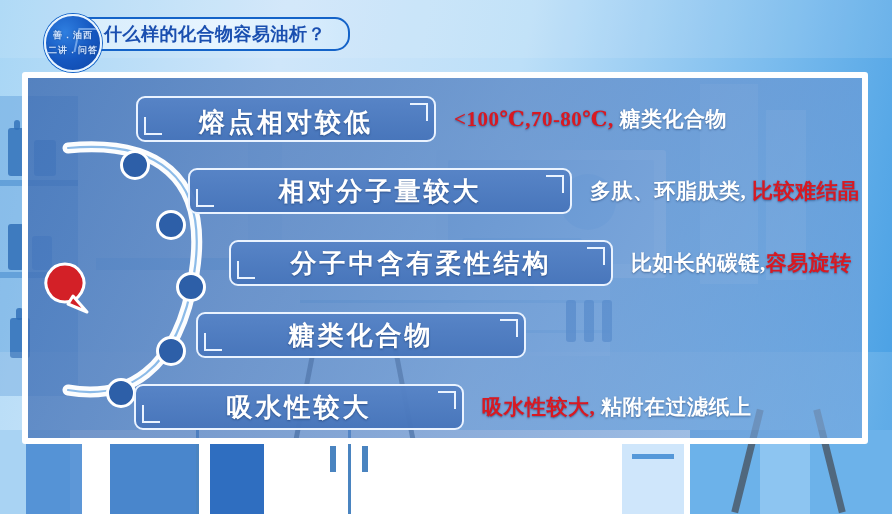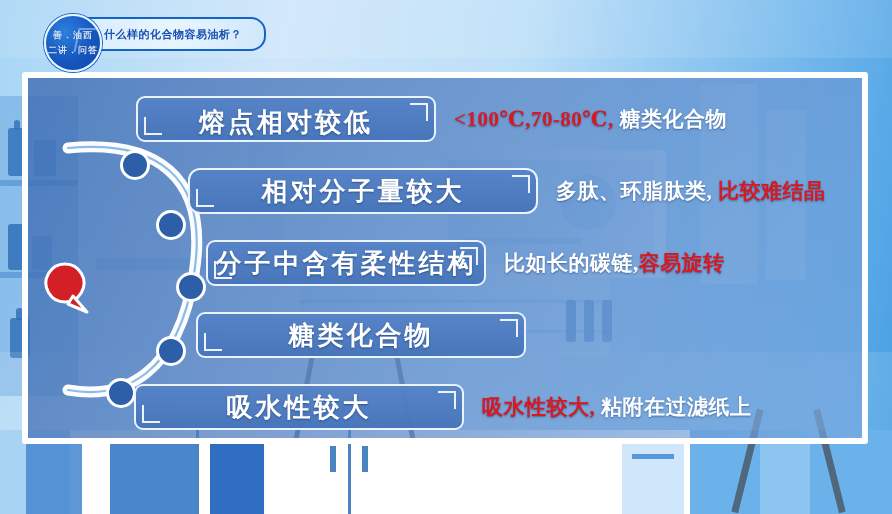--- a/index.html
+++ b/index.html
@@ -30,21 +30,21 @@
   
   #header{position:absolute;left:44px;top:14px;height:40px;display:flex;align-items:center;z-index:20;}
   .title-pill{
     height:30px;margin-left:20px;padding:0 22px 0 38px;
     display:flex;align-items:center;
     border:2px solid #1463c8;border-radius:15px;
     background:linear-gradient(90deg,#d6ecfb 0%,#e8f5ff 55%,#cfe8fb 100%);
   }
   .title-pill span{
     font-family:"Liberation Sans","DejaVu Sans",sans-serif;
-    font-weight:bold;font-size:11px;color:#1a4fb0;letter-spacing:.5px;white-space:nowrap;
+    font-weight:bold;font-size:18px;color:#1a4fb0;letter-spacing:.5px;white-space:nowrap;
   }
   .logo{
     position:absolute;left:0;top:0;width:54px;height:54px;border-radius:50%;
     background:radial-gradient(circle at 35% 30%,#2f7fe0 0%,#1557c0 55%,#0f47a8 100%);
     border:2px solid #e8f4ff;
     box-shadow:0 0 0 1px #1463c8;
     display:flex;align-items:center;justify-content:center;z-index:21;overflow:hidden;
   }
   .logo-inner{position:relative;width:100%;height:100%;}
   .logo-txt{position:absolute;left:0;right:0;text-align:center;color:#cfe3ff;
@@ -188,32 +188,32 @@
         <span class="br bl"></span>
         <span class="br tr"></span>
         <span class="lbl">熔点相对较低</span>
       </div>
       <div class="note">
         <span class="r">&lt;100℃,70-80℃,</span><span class="w"> 糖类化合物</span>
       </div>
     </div>
 
     <div class="row" style="left:160px;top:90px;">
-      <div class="chip" style="width:350px;border-radius:12px;">
+      <div class="chip" style="width:384px;">
         <span class="br bl"></span>
         <span class="br tr"></span>
         <span class="lbl">相对分子量较大</span>
       </div>
       <div class="note">
         <span class="w">多肽、环脂肽类,</span><span class="r"> 比较难结晶</span>
       </div>
     </div>
 
     <div class="row" style="left:178px;top:162px;">
-      <div class="chip" style="width:280px;">
+      <div class="chip" style="width:384px;margin-left:23px;">
         <span class="br bl"></span>
         <span class="br tr"></span>
         <span class="lbl">分子中含有柔性结构</span>
       </div>
       <div class="note">
         <span class="w">比如长的碳链,</span><span class="r">容易旋转</span>
       </div>
     </div>
 
     <div class="row" style="left:168px;top:234px;align-items:flex-end;">

